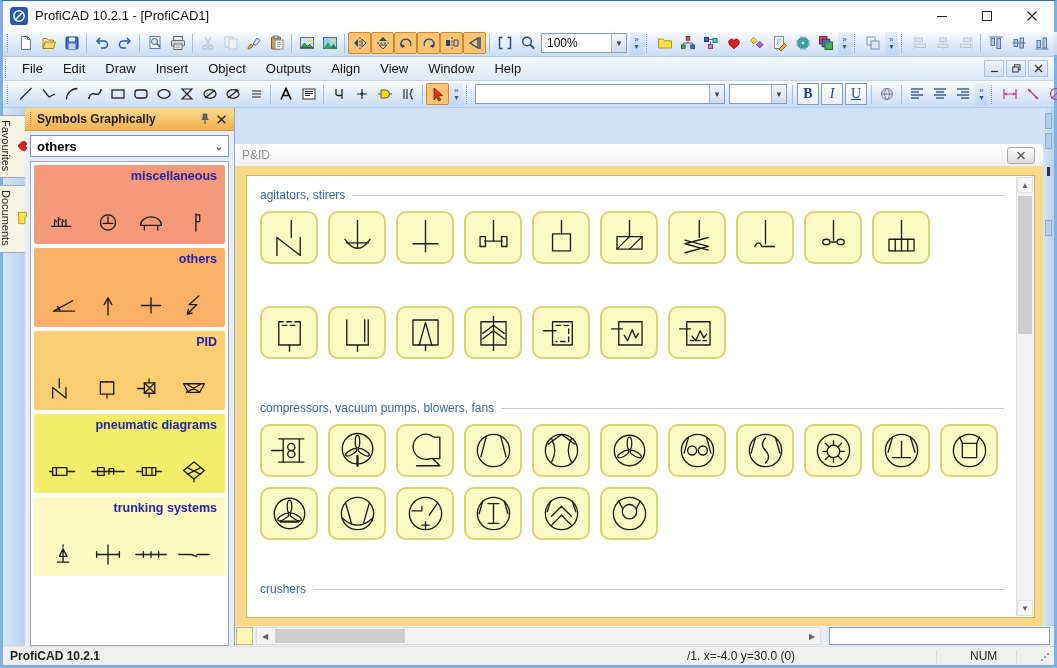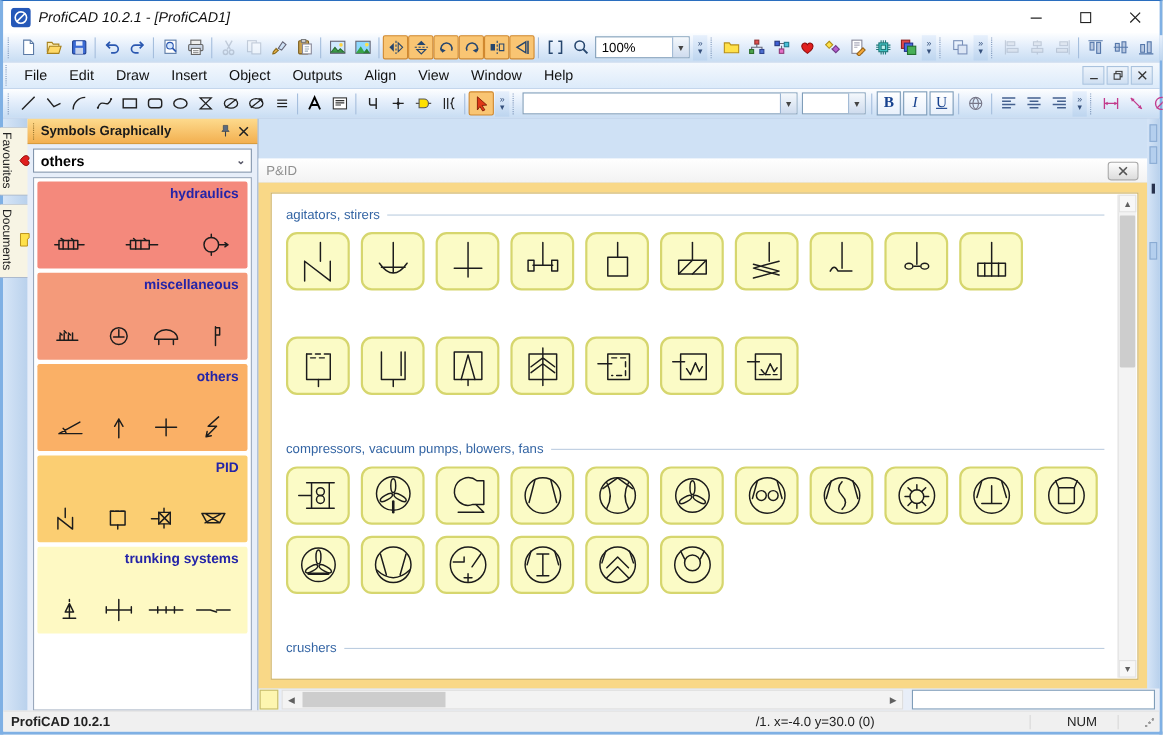--- a/index.html
+++ b/index.html
@@ -4,21 +4,21 @@
 <style>
   * { margin:0; padding:0; box-sizing:border-box; }
   html,body { width:1057px; height:668px; overflow:hidden; }
   body { font-family:"Liberation Sans", sans-serif; background:#fff; }
   .win { width:1057px; height:668px; border-top:1px solid #2a6ebf; border-left:3px solid #7fb0e4;
          border-right:3px solid #7fb0e4; border-bottom:3px solid #7fb0e4; display:flex; flex-direction:column; background:#fff; }
 
   
   .titlebar { height:29px; background:#fff; display:flex; align-items:center; gap:7px; padding-left:7px; flex:none; }
   .app-logo { width:18px; height:18px; flex:none; }
-  .tb-caption { font-size:13px; color:#111;font-style:italic; }
+  .tb-caption { font-size:13px; color:#111; }
   .win-btns { margin-left:auto; display:flex; height:100%; }
   .win-btn { width:45px; height:100%; display:flex; align-items:center; justify-content:center; background:transparent; border:none; }
 
   
   .toolbar { height:27px; background:linear-gradient(#fdfeff,#e4eefb 45%,#c8ddf3); border-bottom:1px solid #b4cbe7;
              display:flex; align-items:center; padding:0 2px; flex:none; white-space:nowrap; }
   .tb-btn { width:23px; height:22px; border:1px solid transparent; background:transparent; display:flex; align-items:center; justify-content:center; padding:0; flex:none; }
   .tb-btn svg { width:16px; height:16px; }
   .tb-btn.hl { background:#f9c573; border-color:#d0882f; border-radius:2px; }
   .tb-btn.dim { opacity:.5; }
@@ -648,43 +648,20 @@
           <svg width="11" height="11" viewBox="0 0 10 10">
               <path d="M1.5 1.5l7 7M8.5 1.5l-7 7" stroke="#222" stroke-width="1.3"></path>
             </svg>
         </button>
       </div>
       <div class="panel-combo">
         <span>others</span>
         <span class="arrow">⌄</span>
       </div>
       <div class="cat-list" id="cat-list">
-          <div class="cat-tile" style="background: rgb(244, 137, 124);">
-            <span class="cat-label">hydraulics</span>
-            <div class="cat-syms">
-              <svg class="mini" viewBox="0 0 40 24">
-                <g>
-                  <rect x="8" y="8" width="18" height="8"></rect>
-                  <path d="M12 8v8M17 8v8M22 8v8M4 12h4M26 12h6M10 6l3 2M20 6l2 2"></path>
-                </g>
-              </svg>
-              <svg class="mini" viewBox="0 0 40 24">
-                <g>
-                  <rect x="8" y="8" width="18" height="8"></rect>
-                  <path d="M13 8v8M18 8v8M4 12h4M26 12h8M11 6l2 2M21 6l2 2"></path>
-                </g>
-              </svg>
-              <svg class="mini" viewBox="0 0 40 24">
-                <g>
-                  <circle cx="18" cy="12" r="7"></circle>
-                  <path d="M18 2v3M18 19v3M25 12h9M31 10l3 2-3 2"></path>
-                </g>
-              </svg>
-            </div>
-          </div>
           <div class="cat-tile" style="background: rgb(244, 154, 122);">
             <span class="cat-label">miscellaneous</span>
             <div class="cat-syms">
               <svg class="mini" viewBox="0 0 40 24">
                 <g>
                   <path d="M6 16h20M9 16v-5M13 16v-7M17 16v-5M21 16v-7M9 9l2 2M13 7l2 2M17 9l2 2"></path>
                 </g>
               </svg>
               <svg class="mini" viewBox="0 0 40 24">
                 <g>
@@ -746,20 +723,47 @@
               </svg>
               <svg class="mini" viewBox="0 0 40 24">
                 <g>
                   <rect x="13" y="6" width="11" height="11"></rect>
                   <path d="M6 12h7M18 2v4M18 17v4M13 6l11 11M24 6L13 17"></path>
                 </g>
               </svg>
               <svg class="mini" viewBox="0 0 40 24">
                 <g>
                   <path d="M9 7h22l-5 9H14zM12 7l14 9M28 7L12 16"></path>
+                </g>
+              </svg>
+            </div>
+          </div>
+          <div class="cat-tile" style="background: rgb(242, 238, 105);">
+            <span class="cat-label">pneumatic diagrams</span>
+            <div class="cat-syms">
+              <svg class="mini" viewBox="0 0 40 24">
+                <g>
+                  <rect x="7" y="8" width="15" height="8"></rect>
+                  <path d="M22 12h8M11 8v8M4 12h3"></path>
+                </g>
+              </svg>
+              <svg class="mini" viewBox="0 0 40 24">
+                <g>
+                  <path d="M3 12h34M9 8v8M9 8h7v8H9M21 9v6M26 9v6M21 9h5"></path>
+                </g>
+              </svg>
+              <svg class="mini" viewBox="0 0 40 24">
+                <g>
+                  <rect x="11" y="8" width="14" height="8"></rect>
+                  <path d="M5 12h6M25 12h6M15 8v8M21 8v8"></path>
+                </g>
+              </svg>
+              <svg class="mini" viewBox="0 0 40 24">
+                <g>
+                  <path d="M20 2l11 9-11 9L9 11zM13 8l14 7M27 8L13 15M20 20v3"></path>
                 </g>
               </svg>
             </div>
           </div>
           <div class="cat-tile" style="background: #fef9c3;">
             <span class="cat-label">trunking systems</span>
             <div class="cat-syms">
               <svg class="mini" viewBox="0 0 40 24">
                 <g>
                   <path d="M12 20h12M18 20V6M14 14h8l-4-8zM18 2v2"></path>

